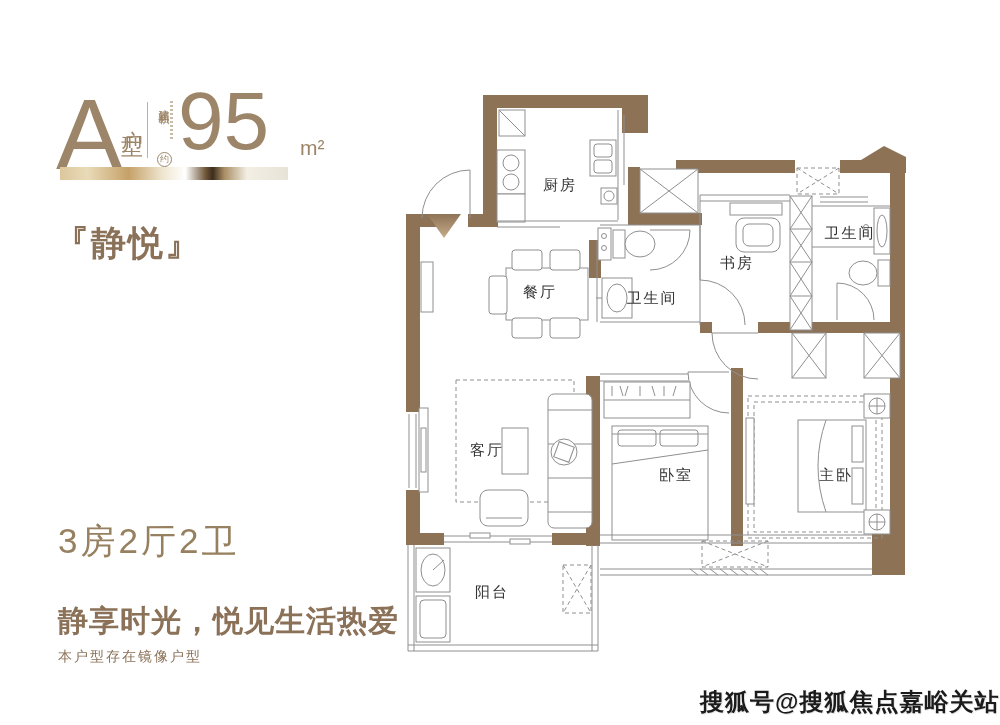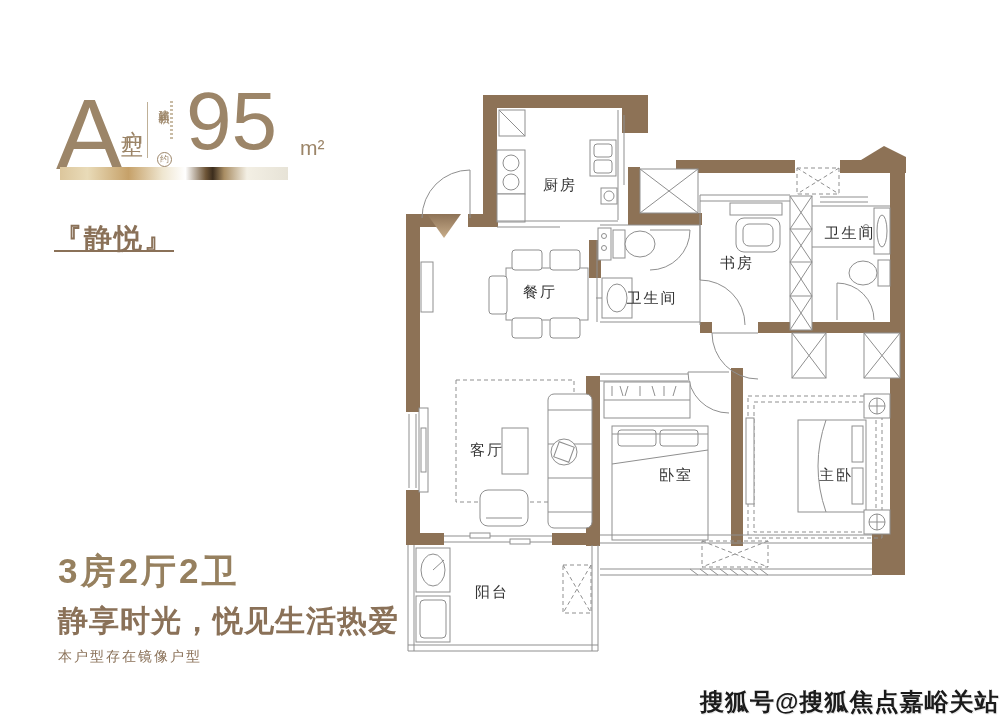--- a/index.html
+++ b/index.html
@@ -13,30 +13,30 @@
   .hdr-type{left:121px;top:112px;width:24px;font-size:22px;line-height:26px;
             color:var(--header_text);writing-mode:vertical-rl;letter-spacing:6px;}
   .hdr-div{left:147px;top:102px;width:1px;height:56px;background:#bfb097;}
   .hdr-area-label{left:156px;top:100px;font-size:11px;color:var(--header_text);
                   writing-mode:vertical-rl;letter-spacing:2px;}
   .micro{left:170px;top:101px;width:3px;height:40px;
          background:repeating-linear-gradient(to bottom,#c9bca6 0 2px,#fff 2px 4px);}
   .hdr-approx{left:157px;top:152px;width:13px;height:13px;border:1px solid var(--header_text);
               border-radius:50%;font-size:9px;line-height:13px;text-align:center;
               color:var(--header_text);}
-  .hdr-95{left:178px;top:80px;font-size:82px;line-height:82px;color:var(--header_text);margin-left:8px;}
+  .hdr-95{left:178px;top:80px;font-size:82px;line-height:82px;color:var(--header_text);}
   .hdr-m2{left:256px;top:136px;font-size:21px;color:var(--header_text);margin-left:44px;}
   .grad-bar{left:60px;top:167px;width:228px;height:13px;
      background:linear-gradient(90deg,#dcc69c 0%,#e9dbb8 12%,#c6a169 30%,#efe6d0 45%,
         #ffffff 55%,#6d5436 64%,#3c2d1d 67%,#a98d63 72%,#f3efe4 82%,#e7e3d7 100%);}
-  .big-title{left:54px;top:220px;font-size:28px;font-weight:700;color:var(--accent);
-             letter-spacing:2px;text-decoration:underline;}
+  .big-title{left:54px;top:220px;font-size:35px;font-weight:700;color:var(--accent);
+             letter-spacing:2px;}
 
   
-  .bl-layout{left:58px;top:548px;font-size:35px;color:#96805f;letter-spacing:3px;font-weight:bold;}
+  .bl-layout{left:58px;top:518px;font-size:35px;color:#96805f;letter-spacing:3px;}
   .bl-slogan{left:58px;top:601px;font-size:30px;font-weight:700;color:var(--accent);
              letter-spacing:1px;}
   .bl-note{left:58px;top:648px;font-size:14px;color:var(--accent);letter-spacing:2px;}
 
   
   .wm{left:700px;top:686px;font-size:24px;font-weight:700;color:var(--watermark);
       letter-spacing:1px;text-shadow:1px 1px 0 #e8e8e8;}
 
   
   svg{position:absolute;left:0;top:0;}

